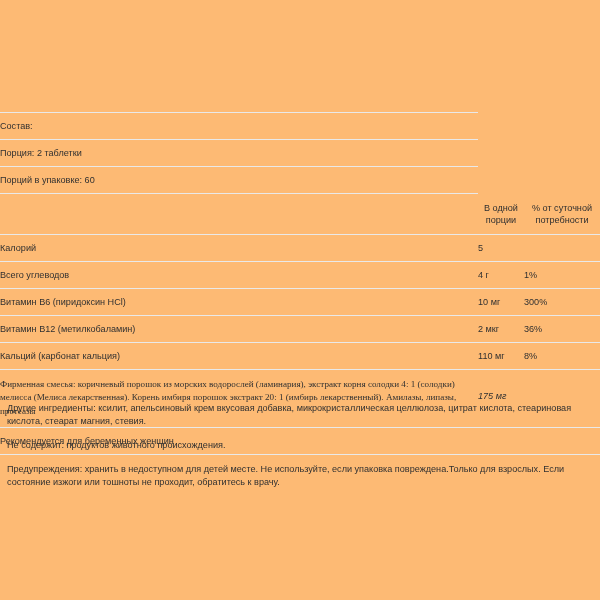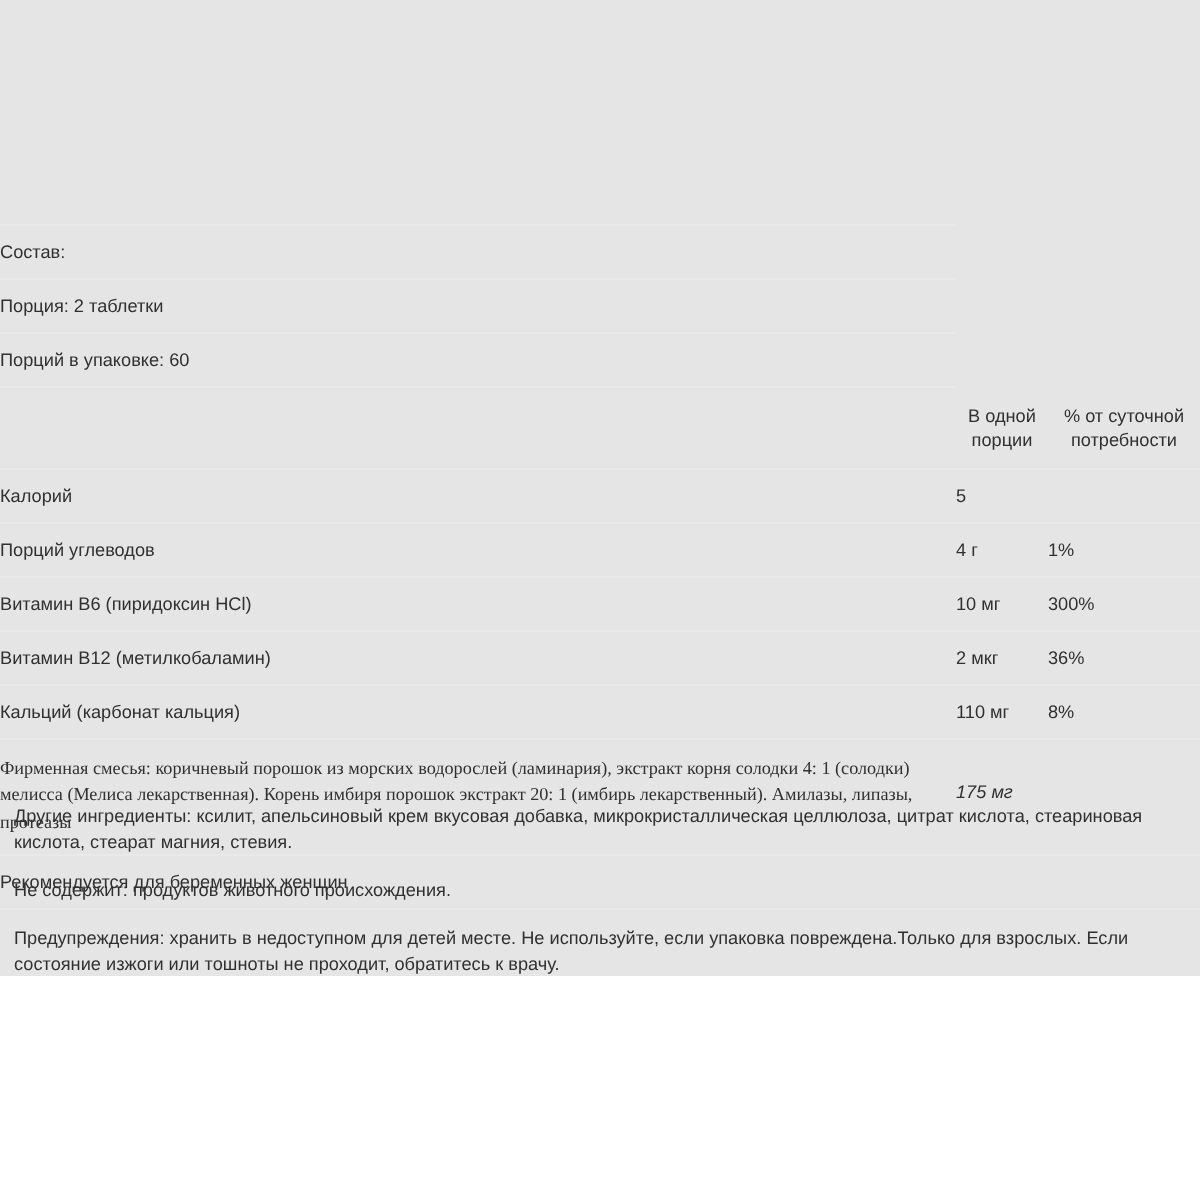--- a/index.html
+++ b/index.html
@@ -13,22 +13,22 @@
   }
   body {
     font-family: "Liberation Sans", "DejaVu Sans", sans-serif;
     color: #333333;
     -webkit-font-smoothing: antialiased;
   }
 
   .page {
     position: relative;
     width: 600px;
-    height: 488px;
-    background: #e5e5e5;
+    height: 600px;
+    background: #fdba74;
   }
 
   .supplement-panel {
     position: absolute;
     top: 112px;
     left: 0;
     width: 600px;
   }
 
   table.facts {
@@ -132,21 +132,21 @@
           <td class="dv">% от суточной потребности</td>
         </tr>
 
         <tr class="full-rule">
           <td class="name">Калорий</td>
           <td class="amt">5</td>
           <td class="dv"></td>
         </tr>
 
         <tr class="full-rule">
-          <td class="name">Порций углеводов</td>
+          <td class="name">Всего углеводов</td>
           <td class="amt">4 г</td>
           <td class="dv">1%</td>
         </tr>
 
         <tr class="full-rule">
           <td class="name">Витамин B6 (пиридоксин HCl)</td>
           <td class="amt">10 мг</td>
           <td class="dv">300%</td>
         </tr>
 

